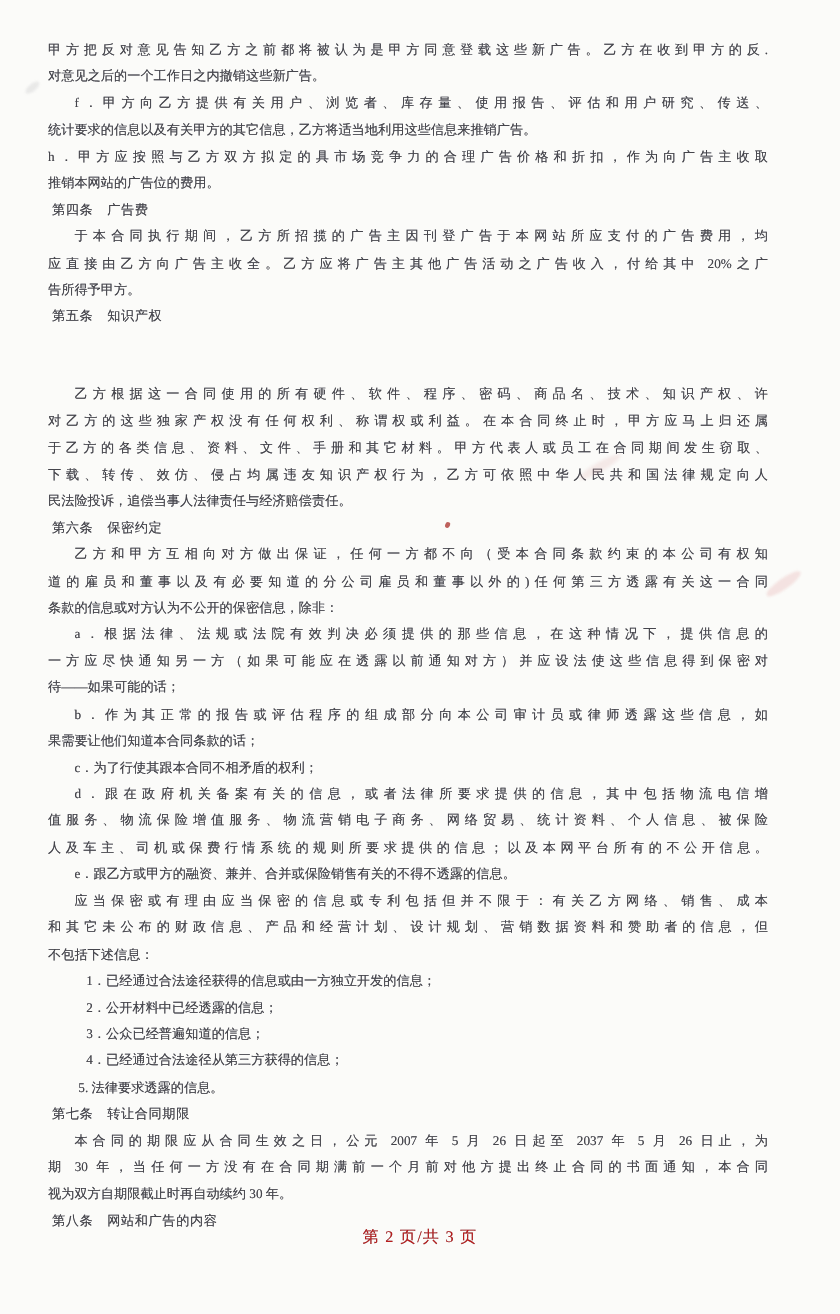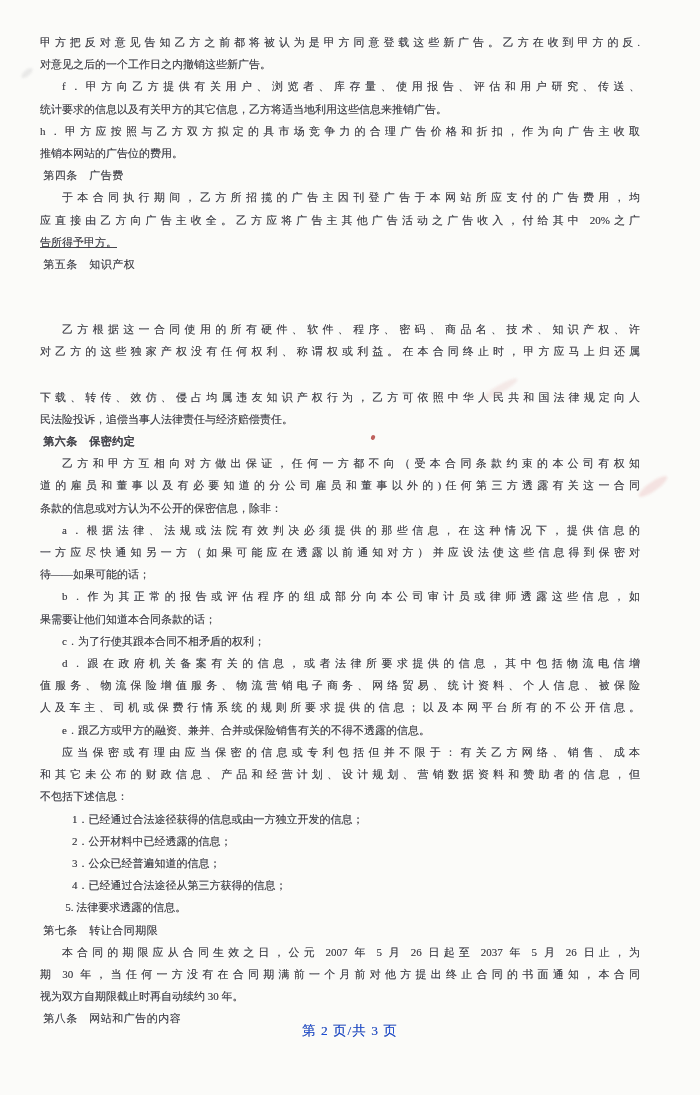--- a/index.html
+++ b/index.html
@@ -18,21 +18,21 @@
     color:var(--ink);
     font-size:11px;line-height:22.2px;
     text-shadow:0 0 0.5px rgba(70,70,80,0.65);
   }
   .line{ text-align:left; }
   .line.j{ text-align:justify; text-align-last:justify; }
   .line.h{ letter-spacing:0.5px; }
   .footer{
     position:absolute;left:0;top:1022px;width:700px;
     text-align:center;
-    color:#1d4ed8;
+    color:#b91c1c;
     font-size:13.5px;letter-spacing:1px;
     text-shadow:0 0 0.5px rgba(70,70,80,0.6);
   }
   
   .speck{
     position:absolute;left:371px;top:435px;width:4px;height:5px;
     background:rgba(170,45,40,0.75);border-radius:50% 40% 55% 45%;
     transform:rotate(20deg);
   }
   .smudge1{
@@ -58,27 +58,28 @@
   <div class="doc" id="doc-body">
       <div class="line j" style="padding-left: 0em;">甲方把反对意见告知乙方之前都将被认为是甲方同意登载这些新广告。乙方在收到甲方的反.</div>
       <div class="line" style="padding-left: 0em;">对意见之后的一个工作日之内撤销这些新广告。</div>
       <div class="line j" style="padding-left: 2em;">f．甲方向乙方提供有关用户、浏览者、库存量、使用报告、评估和用户研究、传送、</div>
       <div class="line" style="padding-left: 0em;">统计要求的信息以及有关甲方的其它信息，乙方将适当地利用这些信息来推销广告。</div>
       <div class="line j" style="padding-left: 0em;">h．甲方应按照与乙方双方拟定的具市场竞争力的合理广告价格和折扣，作为向广告主收取</div>
       <div class="line" style="padding-left: 0em;">推销本网站的广告位的费用。</div>
       <div class="line h" style="padding-left: 0.3em;">第四条　广告费</div>
       <div class="line j" style="padding-left: 2em;">于本合同执行期间，乙方所招揽的广告主因刊登广告于本网站所应支付的广告费用，均</div>
       <div class="line j" style="padding-left: 0em;">应直接由乙方向广告主收全。乙方应将广告主其他广告活动之广告收入，付给其中 20%之广</div>
-      <div class="line" style="padding-left: 0em; text-decoration: underline;">告所得予甲方。</div>
+      <div class="line" style="padding-left: 0em;">告所得予甲方。</div>
       <div class="line h" style="padding-left: 0.3em;">第五条　知识产权</div>
       <div class="line j" style="padding-left: 2em; margin-top: 43px;">乙方根据这一合同使用的所有硬件、软件、程序、密码、商品名、技术、知识产权、许</div>
       <div class="line j" style="padding-left: 0em;">对乙方的这些独家产权没有任何权利、称谓权或利益。在本合同终止时，甲方应马上归还属</div>
-      <div class="line j" style="padding-left: 0em; margin-top: 23px;">下载、转传、效仿、侵占均属违友知识产权行为，乙方可依照中华人民共和国法律规定向人</div>
+      <div class="line j" style="padding-left: 0em;">于乙方的各类信息、资料、文件、手册和其它材料。甲方代表人或员工在合同期间发生窃取、</div>
+      <div class="line j" style="padding-left: 0em;">下载、转传、效仿、侵占均属违友知识产权行为，乙方可依照中华人民共和国法律规定向人</div>
       <div class="line" style="padding-left: 0em;">民法险投诉，追偿当事人法律责任与经济赔偿责任。</div>
-      <div class="line h" style="padding-left: 0.3em; font-weight: bold;">第六条　保密约定</div>
+      <div class="line h" style="padding-left: 0.3em;">第六条　保密约定</div>
       <div class="line j" style="padding-left: 2em;">乙方和甲方互相向对方做出保证，任何一方都不向（受本合同条款约束的本公司有权知</div>
       <div class="line j" style="padding-left: 0em;">道的雇员和董事以及有必要知道的分公司雇员和董事以外的)任何第三方透露有关这一合同</div>
       <div class="line" style="padding-left: 0em;">条款的信息或对方认为不公开的保密信息，除非：</div>
       <div class="line j" style="padding-left: 2em;">a．根据法律、法规或法院有效判决必须提供的那些信息，在这种情况下，提供信息的</div>
       <div class="line j" style="padding-left: 0em;">一方应尽快通知另一方（如果可能应在透露以前通知对方）并应设法使这些信息得到保密对</div>
       <div class="line" style="padding-left: 0em;">待——如果可能的话；</div>
       <div class="line j" style="padding-left: 2em;">b．作为其正常的报告或评估程序的组成部分向本公司审计员或律师透露这些信息，如</div>
       <div class="line" style="padding-left: 0em;">果需要让他们知道本合同条款的话；</div>
       <div class="line" style="padding-left: 2em;">c．为了行使其跟本合同不相矛盾的权利；</div>
       <div class="line j" style="padding-left: 2em;">d．跟在政府机关备案有关的信息，或者法律所要求提供的信息，其中包括物流电信增</div>

